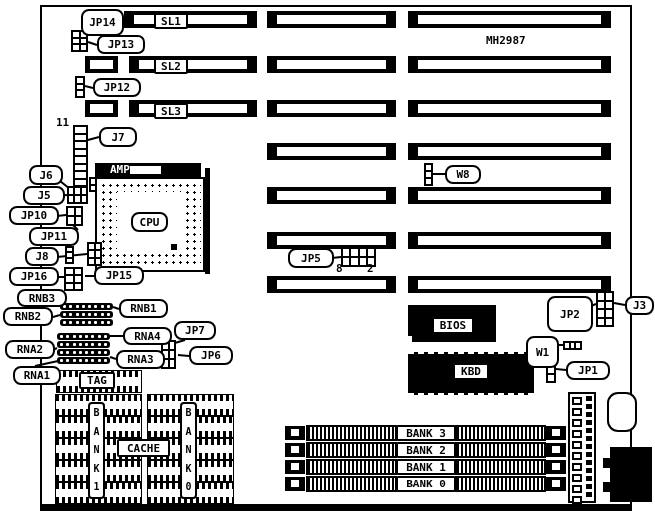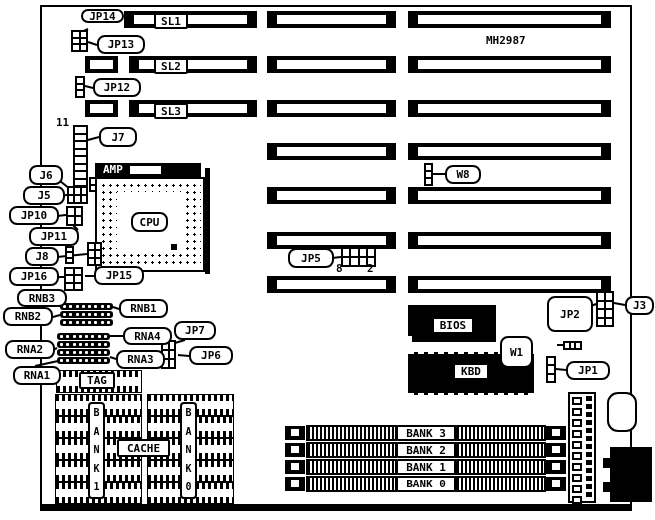--- a/index.html
+++ b/index.html
@@ -27,21 +27,21 @@
   .rnet{position:absolute;background:#000;border-radius:3px;display:flex;align-items:center;
         justify-content:space-evenly;z-index:15;}
   .rdot{width:3px;height:3px;background:#fff;border-radius:1px;}
   
   .dip{position:absolute;background:#fff;border:1px solid #000;z-index:10;overflow:hidden;}
   .dip:before,.dip:after{content:"";position:absolute;left:0;right:0;height:6px;
         background:repeating-linear-gradient(90deg,#000 0 3px,#fff 3px 6px);}
   .dip:before{top:0;} .dip:after{bottom:0;}
   
   .ampbar{position:absolute;left:95px;top:163px;width:106px;height:14px;background:#000;z-index:12;
-          color:#fff;font-size:11px;font-weight:bold;line-height:14px;padding-left:8px;box-sizing:border-box;}
+          color:#fff;font-size:11px;font-weight:bold;line-height:14px;padding-left:15px;box-sizing:border-box;}
   .ampwin{position:absolute;left:130px;top:166px;width:31px;height:8px;background:#fff;z-index:13;}
   .socket{position:absolute;left:95px;top:177px;width:110px;height:95px;border:2px solid #000;background:#fff;z-index:11;
           box-sizing:border-box;}
   .pins{position:absolute;inset:2px;background-image:radial-gradient(#000 1.3px,transparent 1.4px);
         background-size:7px 7px;background-position:1px 1px;}
   .socket-core{position:absolute;left:117px;top:192px;width:66px;height:59px;background:#fff;z-index:12;}
   .pin1{position:absolute;left:171px;top:244px;width:6px;height:6px;background:#000;z-index:13;}
   .sock-shadow{position:absolute;left:205px;top:168px;width:5px;height:106px;background:#000;z-index:10;}
   
   .simm-bar{position:absolute;background:repeating-linear-gradient(90deg,#000 0 2px,#fff 2px 4px);
@@ -415,23 +415,23 @@
       <div class="latch" style="left: 285px; top: 460px; width: 20px; height: 14px;"></div>
       <div class="simm-bar" style="left: 306px; top: 459px; width: 91px; height: 16px;"></div>
       <div class="simm-bar" style="left: 455px; top: 459px; width: 91px; height: 16px;"></div>
       <div class="latch" style="left: 546px; top: 460px; width: 20px; height: 14px;"></div>
       <div class="latch" style="left: 285px; top: 477px; width: 20px; height: 14px;"></div>
       <div class="simm-bar" style="left: 306px; top: 476px; width: 91px; height: 16px;"></div>
       <div class="simm-bar" style="left: 455px; top: 476px; width: 91px; height: 16px;"></div>
       <div class="latch" style="left: 546px; top: 477px; width: 20px; height: 14px;"></div>
     </div>
   <div id="callouts">
-      <div class="callout" style="left: 81px; top: 9px; width: 43px; height: 14px;">JP14</div>
+      <div class="callout" style="left: 81px; top: 9px; width: 43px; height: 27px;">JP14</div>
       <div class="callout square" style="left: 154px; top: 13px; width: 34px; height: 16px;">SL1</div>
-      <div class="callout" style="left: 97px; top: 35px; width: 48px; height: 19px;">JP13</div>
+      <div class="callout" style="left: 97px; top: 35px; width: 48px; height: 19px; border-radius: 7px;">JP13</div>
       <div class="callout square" style="left: 154px; top: 58px; width: 34px; height: 16px;">SL2</div>
       <div class="callout" style="left: 93px; top: 78px; width: 48px; height: 19px;">JP12</div>
       <div class="callout square" style="left: 154px; top: 103px; width: 34px; height: 16px;">SL3</div>
       <div class="callout" style="left: 99px; top: 127px; width: 38px; height: 20px;">J7</div>
       <div class="callout" style="left: 29px; top: 165px; width: 34px; height: 20px;">J6</div>
       <div class="callout" style="left: 23px; top: 186px; width: 42px; height: 19px;">J5</div>
       <div class="callout" style="left: 9px; top: 206px; width: 50px; height: 19px;">JP10</div>
       <div class="callout" style="left: 29px; top: 227px; width: 50px; height: 19px;">JP11</div>
       <div class="callout" style="left: 25px; top: 247px; width: 34px; height: 19px;">J8</div>
       <div class="callout" style="left: 9px; top: 267px; width: 50px; height: 19px;">JP16</div>
@@ -447,21 +447,21 @@
       <div class="callout" style="left: 13px; top: 366px; width: 48px; height: 19px;">RNA1</div>
       <div class="callout square" style="left: 79px; top: 372px; width: 36px; height: 17px;">TAG</div>
       <div class="callout" style="left: 131px; top: 212px; width: 37px; height: 20px;">CPU</div>
       <div class="callout square" style="left: 117px; top: 439px; width: 53px; height: 18px;">CACHE</div>
       <div class="callout" style="left: 288px; top: 248px; width: 46px; height: 20px;">JP5</div>
       <div class="callout" style="left: 445px; top: 165px; width: 36px; height: 19px;">W8</div>
       <div class="callout square" style="left: 432px; top: 317px; width: 42px; height: 17px;">BIOS</div>
       <div class="callout square" style="left: 453px; top: 363px; width: 36px; height: 17px;">KBD</div>
       <div class="callout" style="left: 547px; top: 296px; width: 46px; height: 36px;">JP2</div>
       <div class="callout" style="left: 625px; top: 296px; width: 29px; height: 19px;">J3</div>
-      <div class="callout" style="left: 500px; top: 336px; width: 33px; height: 32px;">W1</div>
+      <div class="callout" style="left: 526px; top: 336px; width: 33px; height: 32px;">W1</div>
       <div class="callout" style="left: 566px; top: 361px; width: 44px; height: 19px;">JP1</div>
       <div class="callout square" style="left: 396px; top: 425px; width: 60px; height: 16px; text-align: center;">BANK 3</div>
       <div class="callout square" style="left: 396px; top: 442px; width: 60px; height: 16px;">BANK 2</div>
       <div class="callout square" style="left: 396px; top: 459px; width: 60px; height: 16px;">BANK 1</div>
       <div class="callout square" style="left: 396px; top: 476px; width: 60px; height: 16px; font-family: Liberation Mono, monospace;">BANK 0</div>
     </div>
   <div id="vlabels">
       <div class="vlabel" style="left: 88px; top: 402px; width: 17px; height: 97px;">B
 A
 N

